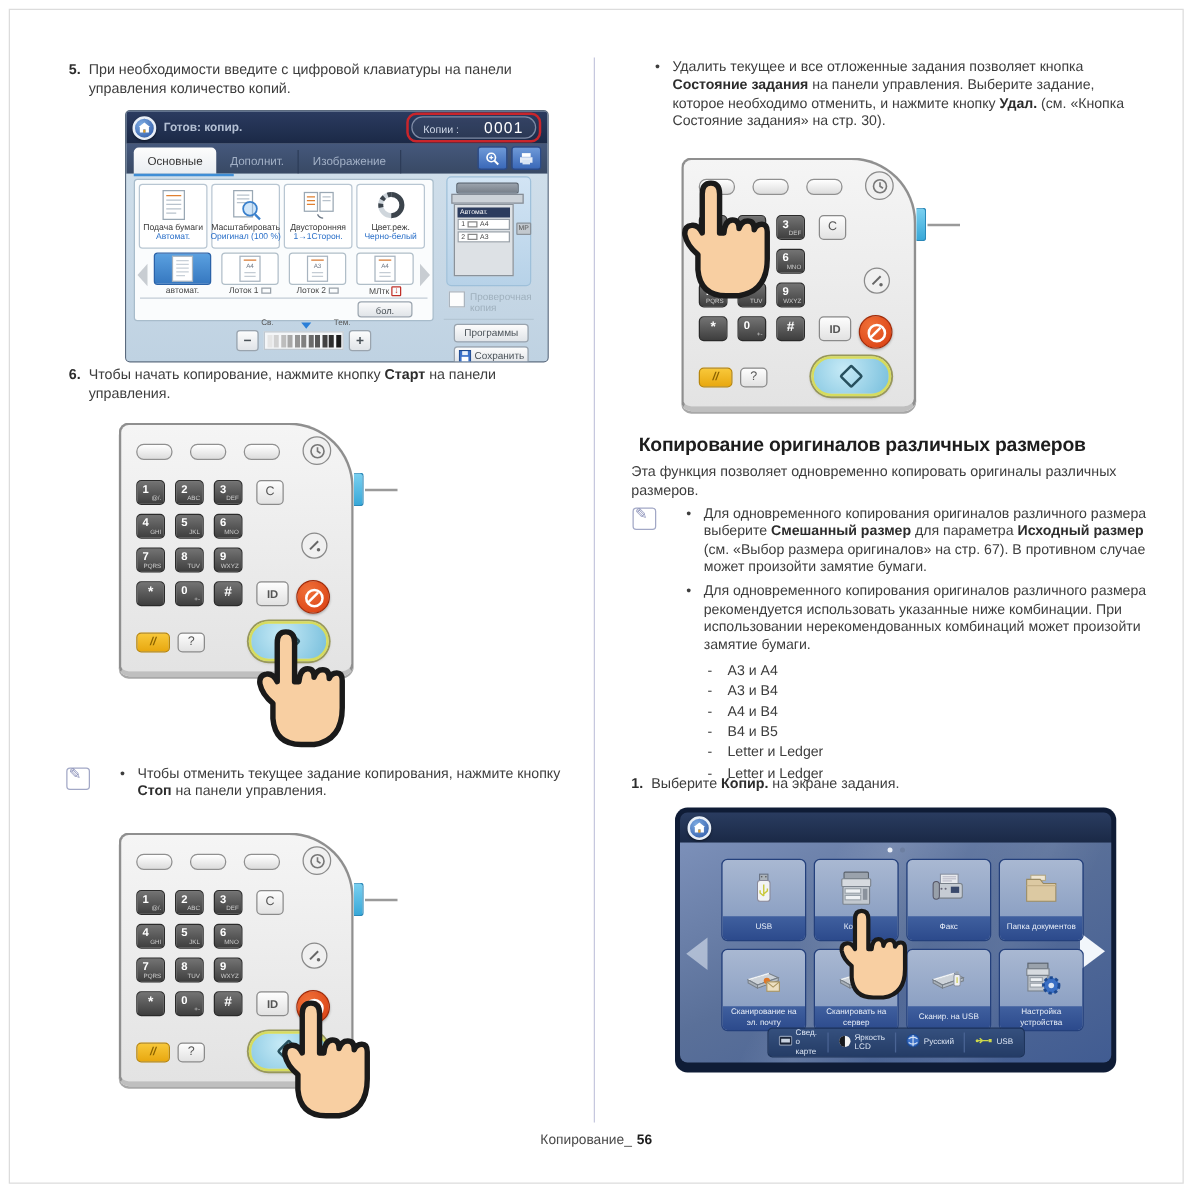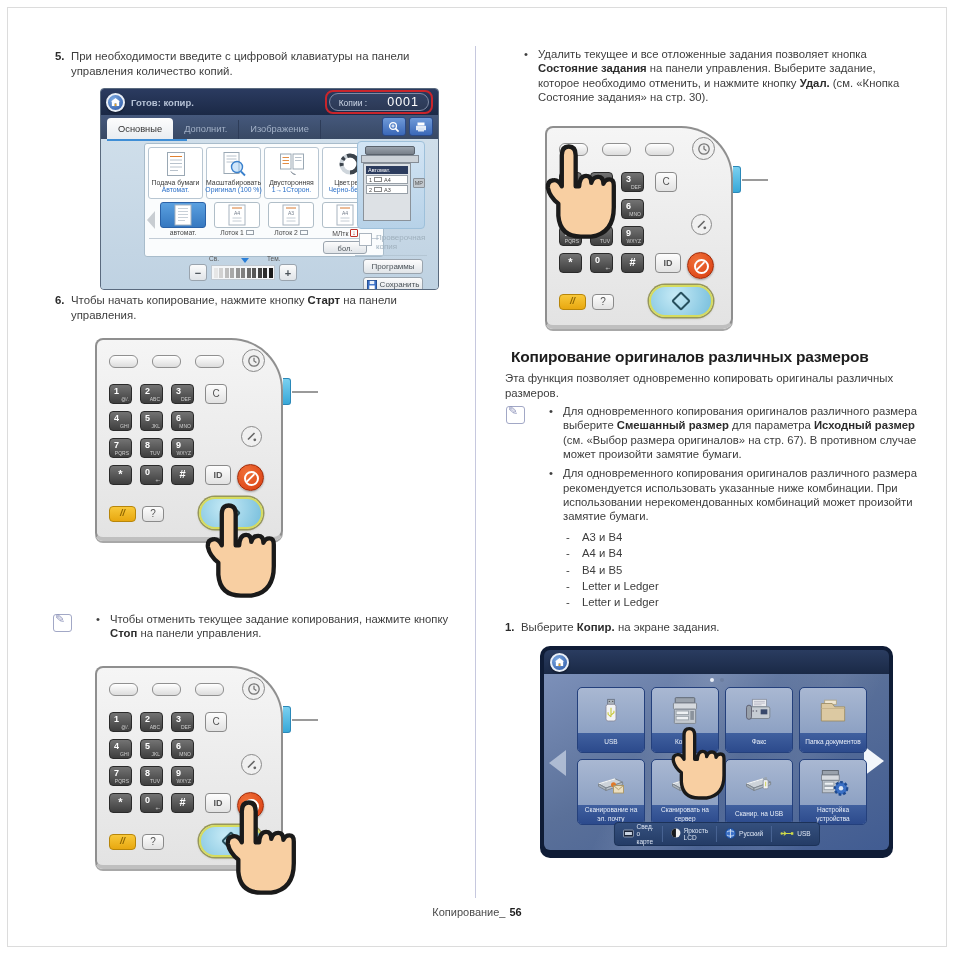--- a/index.html
+++ b/index.html
@@ -44,21 +44,21 @@
   .cs-tabs{height:24px;background:linear-gradient(#45587c,#384964);display:flex;align-items:flex-end;padding-left:6px;position:relative;}
   .cs-tab{height:19px;line-height:19px;padding:0 11px;font-size:9.3px;color:#a2b0c6;border-right:1px solid #2d3c58;}
   .cs-tab.active{height:21px;line-height:22px;background:linear-gradient(#fdfdfd,#e9edf1);color:#333;
                  border-radius:4px 4px 0 0;border-right:none;}
   .cs-tabbtns{margin-left:auto;display:flex;gap:3px;padding:0 5px 3px 0;}
   .cs-iconbtn{width:22px;height:17px;border-radius:3px;background:linear-gradient(#6f9ad8,#3a68b8);
               border:1px solid #2a4a88;display:flex;align-items:center;justify-content:center;}
   .cs-content{position:relative;height:150px;background:linear-gradient(#cfdeea,#bfd2e2);}
   .cs-underline{position:absolute;left:6px;top:0;width:80px;height:2px;background:#3f8ed6;}
   .cs-main{position:absolute;left:6px;top:4px;width:240px;height:114px;background:#fafcfd;
-           border:1px solid #a8bccb;border-radius:3px;box-sizing:border-box;margin-left:37px;}
+           border:1px solid #a8bccb;border-radius:3px;box-sizing:border-box;}
   .cs-opts{display:flex;gap:3px;padding:3px;}
   .cs-opt{width:55px;height:52px;background:#fff;border:1px solid #b8c6d2;border-radius:3px;
           display:flex;flex-direction:column;align-items:center;padding-top:2px;box-sizing:border-box;}
   .cs-opt .oi{height:28px;display:flex;align-items:center;}
   .cs-opt .ol{font-size:6.9px;color:#3a3a3a;white-space:nowrap;margin-top:1px;}
   .cs-opt .ov{font-size:6.8px;color:#2a6fc8;white-space:nowrap;}
   .cs-carousel{position:absolute;left:2px;top:58px;width:234px;display:flex;align-items:center;}
   .cs-arrow{width:0;height:0;border:9px solid transparent;}
   .cs-arrow.left{border-right:8px solid #c8cdd2;border-left:0;}
   .cs-arrow.right{border-left:8px solid #c8cdd2;border-right:0;}
@@ -686,20 +686,21 @@
 <div class="para" style="left:505px;top:371px;width:412px">Эта функция позволяет одновременно копировать оригиналы различных размеров.</div>
 
 <div class="noteblock" style="left:506px;top:404px;width:428px">
   <span class="note-icon"></span>
   <div class="note-body">
     <div class="bullet">
       <span>Для одновременного копирования оригиналов различного размера выберите </span><b>Смешанный размер</b><span> для параметра </span><b>Исходный размер</b><span> (см. «Выбор размера оригиналов» на стр. 67). В противном случае может произойти замятие бумаги.</span>
     </div>
     <div class="bullet">Для одновременного копирования оригиналов различного размера рекомендуется использовать указанные ниже комбинации. При использовании нерекомендованных комбинаций может произойти замятие бумаги.</div>
     <div class="combos">
+      <div class="combo">A3 и A4</div>
       <div class="combo">A3 и B4</div>
       <div class="combo">A4 и B4</div>
       <div class="combo">B4 и B5</div>
       <div class="combo">Letter и Ledger</div>
       <div class="combo">Letter и Ledger</div>
     </div>
   </div>
 </div>
 
 <div class="step" style="left:505px;top:620px;width:412px">

